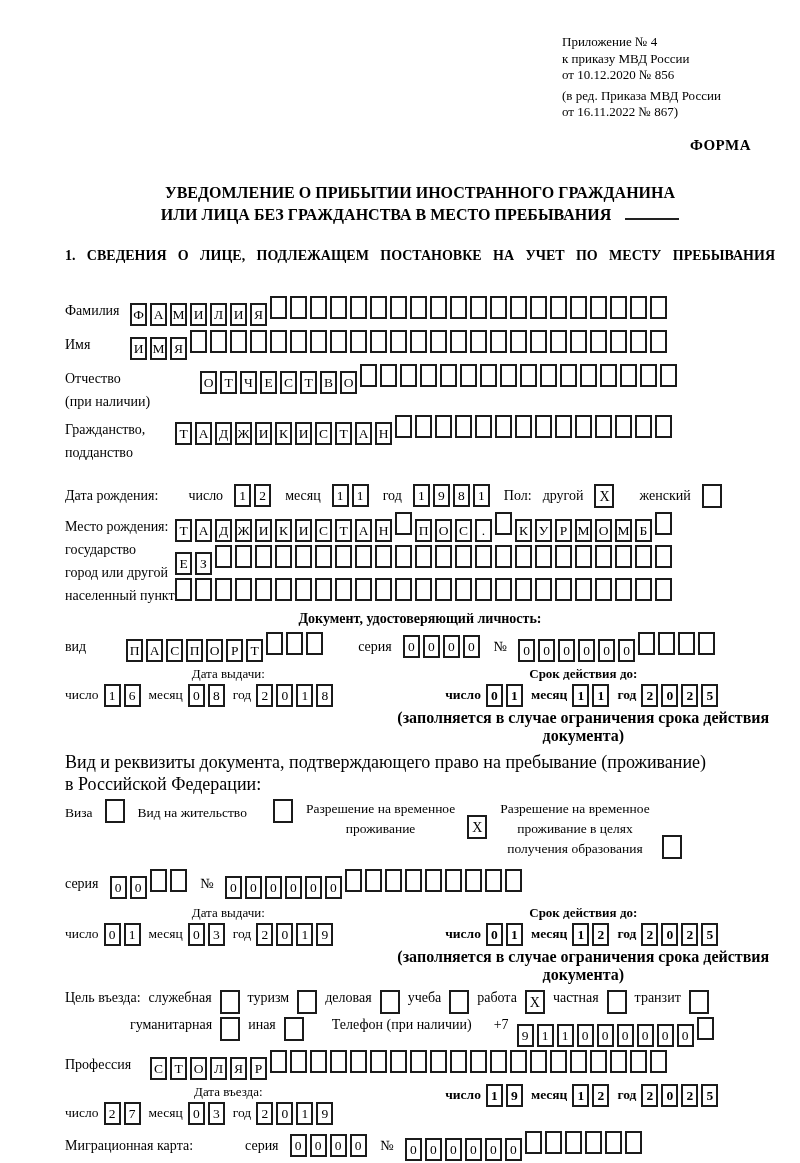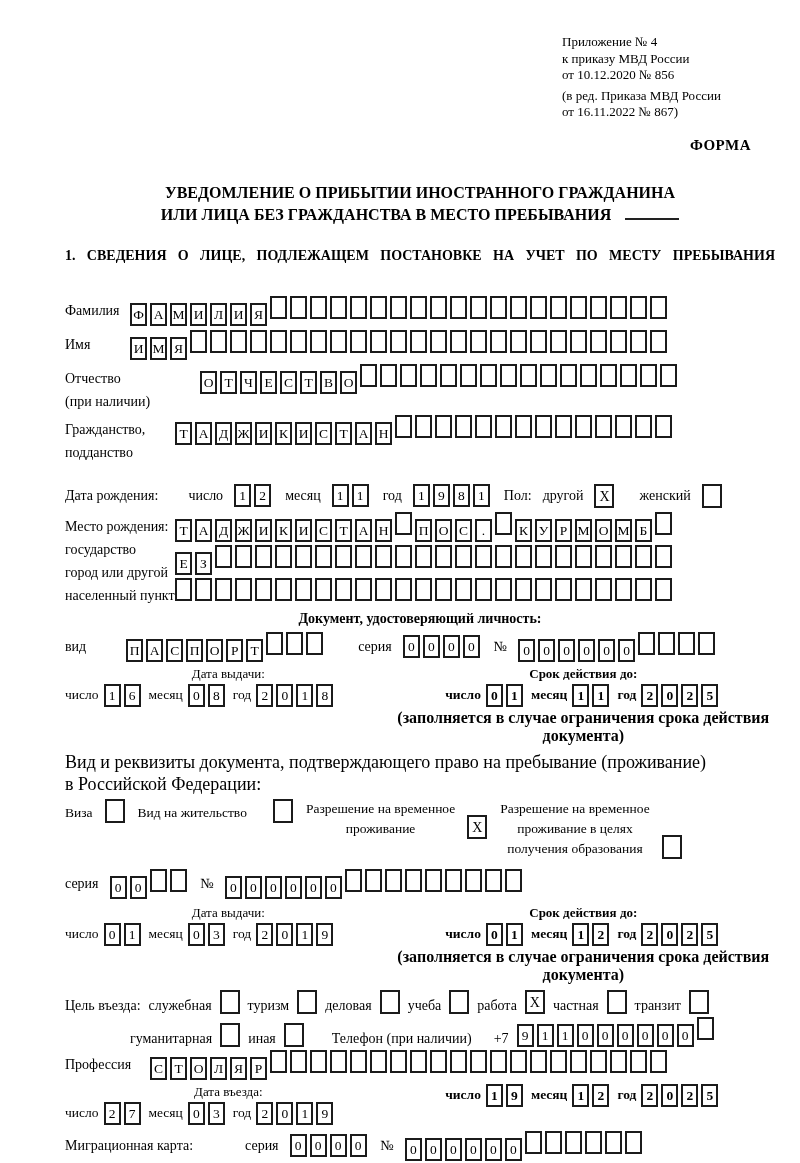--- a/index.html
+++ b/index.html
@@ -50,21 +50,21 @@
   .datecol.right { width:54%;font-weight:bold; }
   .dtitle { text-align:center; font-size:13px; margin-bottom:2px; }
   .dcells { display:flex; align-items:center; gap:5px; font-size:13.5px; }
   .dnote { font-size:16px; margin-top:2px; text-align:center; }
 
   .intro { line-height:22px; font-size:18px; margin-bottom:4px; }
   .permitrow { display:flex; align-items:flex-start; gap:13px; margin:4px 0 10px; font-size:13.5px; }
   .permitrow .pl { text-align:center; line-height:20px; }
   .punit { display:flex; align-items:flex-end; gap:12px; }
 
-  .purposerow { display:flex; align-items:flex-end; gap:8px; margin-bottom:3px; font-size:14px; }
+  .purposerow { display:flex; align-items:flex-start; gap:8px; margin-bottom:3px; font-size:14px; }
   .indent { margin-left:65px; }
 
   .repblock { display:flex; margin-top:4px; }
 </style>
 </head>
 <body>
 
 <div class="page">
 
   <div class="appendix">

